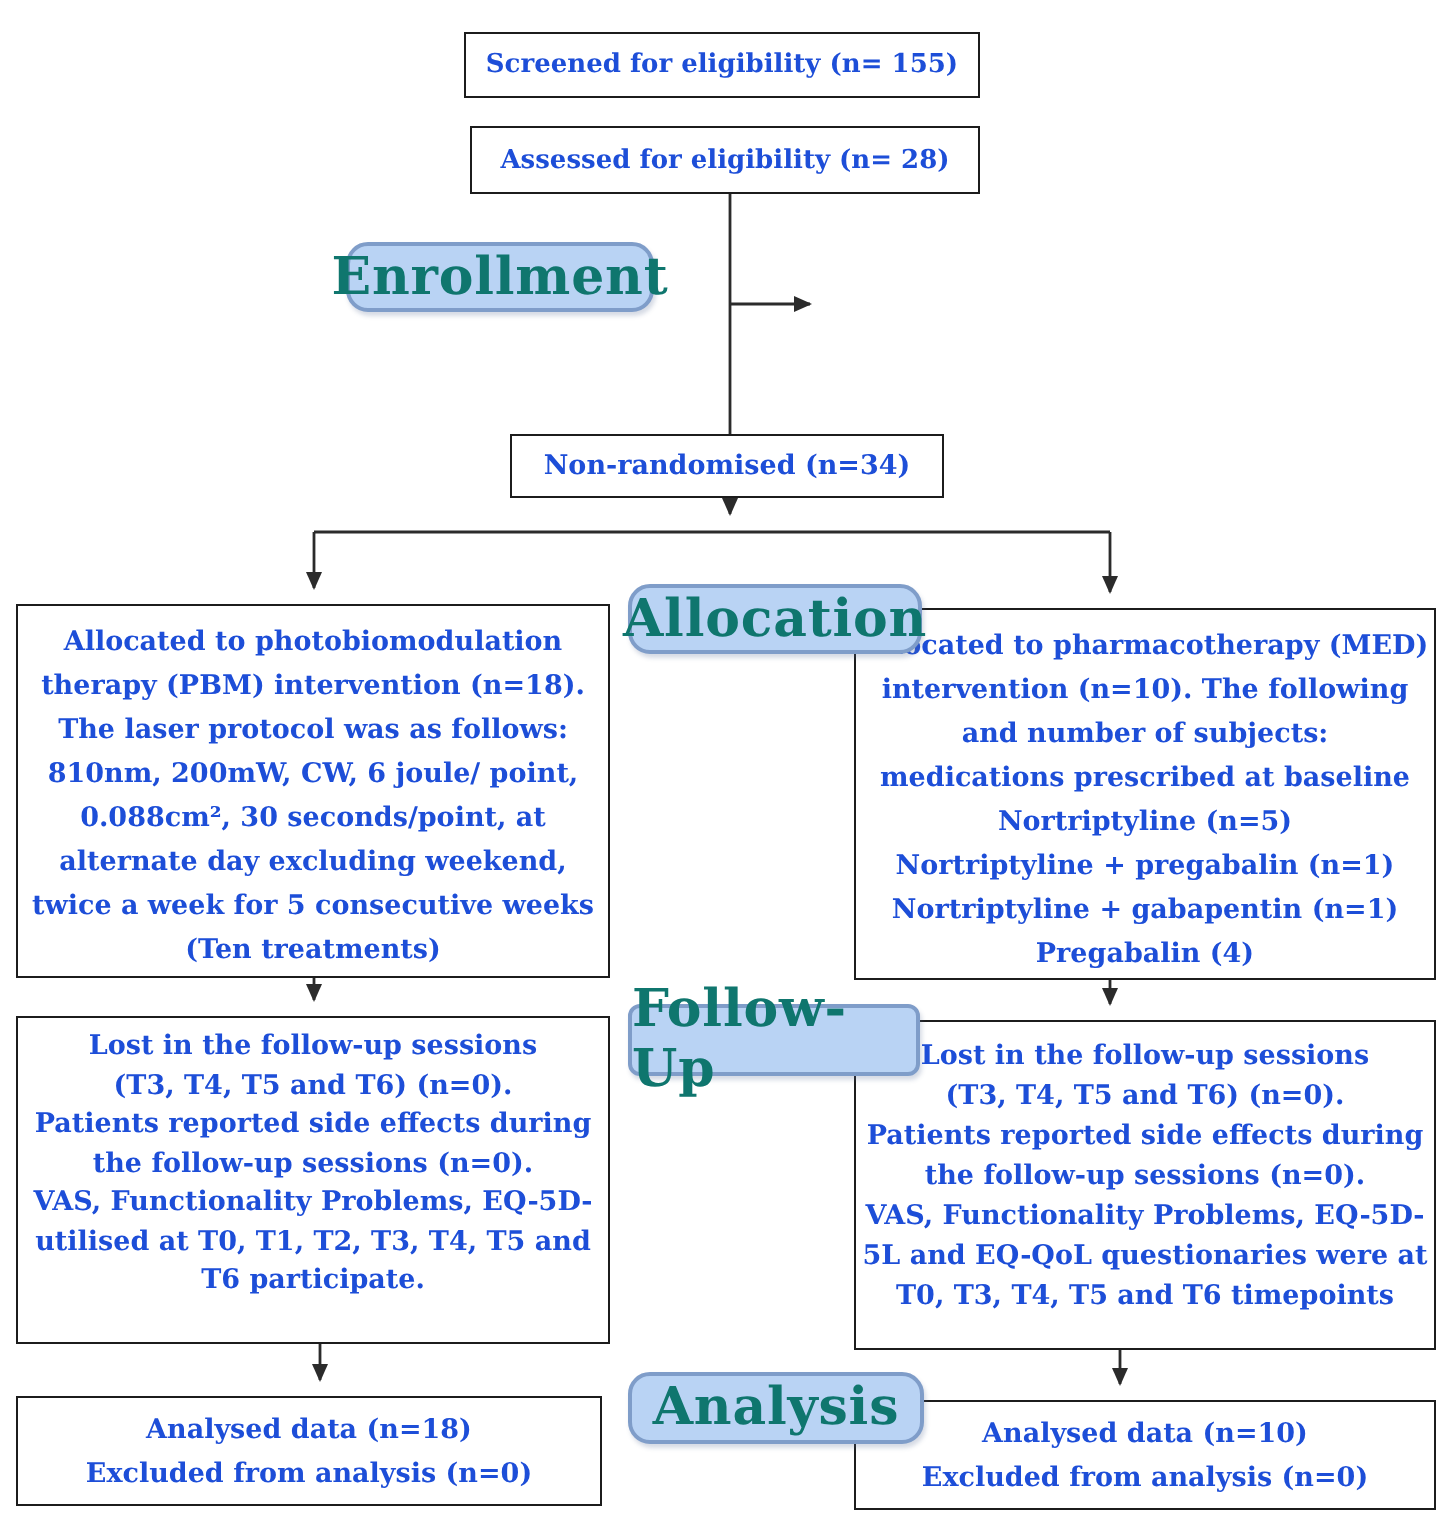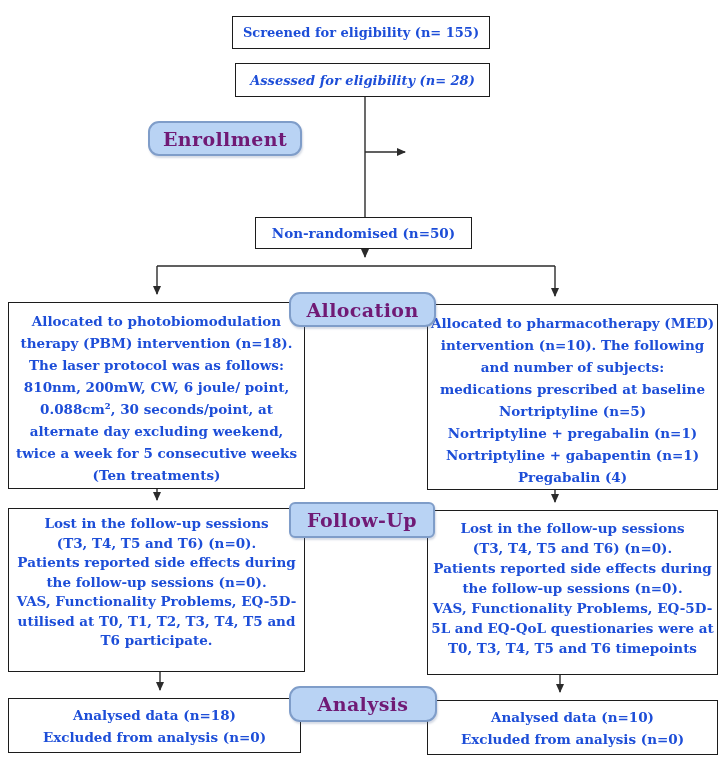--- a/index.html
+++ b/index.html
@@ -10,29 +10,30 @@
   }
   .box{
     position:absolute;box-sizing:border-box;background:#ffffff;
     border:1.5px solid #1c1c1c;color:#1d4ed8;font-weight:bold;
     text-align:center;z-index:1;
   }
   .center1{display:flex;align-items:center;justify-content:center;white-space:nowrap;}
   .ln{white-space:nowrap;}
   .stage{
     position:absolute;box-sizing:border-box;z-index:3;
-    background:#b9d3f4;border:2px solid #7f9dc9;color:#701a75;
-    font-weight:bold;font-size:19px;letter-spacing:0.4px;
+    background:#b9d3f4;border:2px solid #7f9dc9;color:#0f766e;
+    font-weight:bold;font-size:26px;letter-spacing:0.4px;
     display:flex;align-items:center;justify-content:center;
     box-shadow:1px 2px 2px rgba(90,110,150,0.25);
+    margin-left:25px;
   }
   svg.connectors{position:absolute;left:0;top:0;z-index:2;pointer-events:none;}
 
   #screened{left:232px;top:16px;width:258px;height:33px;font-size:13px;}
-  #assessed{left:235px;top:63px;width:255px;height:34px;font-size:13px;font-style:italic;}
+  #assessed{left:235px;top:63px;width:255px;height:34px;font-size:13px;}
   #excluded{left:413px;top:108px;width:305px;height:104px;font-size:13px;
             border-width:2px;padding-top:7px;line-height:18.5px;}
   #nonrand{left:255px;top:217px;width:217px;height:32px;font-size:13.5px;}
   #allocL{left:8px;top:302px;width:297px;height:187px;font-size:13.5px;
           padding-top:7px;line-height:22px;}
   #allocR{left:427px;top:304px;width:291px;height:186px;font-size:13.5px;
           padding-top:7px;line-height:22px;}
   #fuL{left:8px;top:508px;width:297px;height:164px;font-size:13.5px;
        padding-top:5px;line-height:19.5px;}
   #fuR{left:427px;top:510px;width:291px;height:165px;font-size:13.5px;
@@ -69,21 +70,21 @@
       <path d="M555,490 L555,502" marker-end="url(#arw)"></path>
       <path d="M160,672 L160,690" marker-end="url(#arw)"></path>
       <path d="M560,675 L560,692" marker-end="url(#arw)"></path>
     </g>
   </svg>
 
   <div id="screened" class="box center1">Screened for eligibility (n= 155)</div>
 
   <div id="assessed" class="box center1">Assessed for eligibility (n= 28)</div>
 
-  <div id="nonrand" class="box center1">Non-randomised (n=50)</div>
+  <div id="nonrand" class="box center1">Non-randomised (n=34)</div>
 
 
   <div id="lbl-enrollment" class="stage">Enrollment</div>
   <div id="lbl-allocation" class="stage">Allocation</div>
   <div id="lbl-followup" class="stage">Follow-Up</div>
   <div id="lbl-analysis" class="stage">Analysis</div>
 
   <div id="allocL" class="box">
     <div class="ln">Allocated to photobiomodulation</div>
     <div class="ln">therapy (PBM) intervention (n=18).</div>

